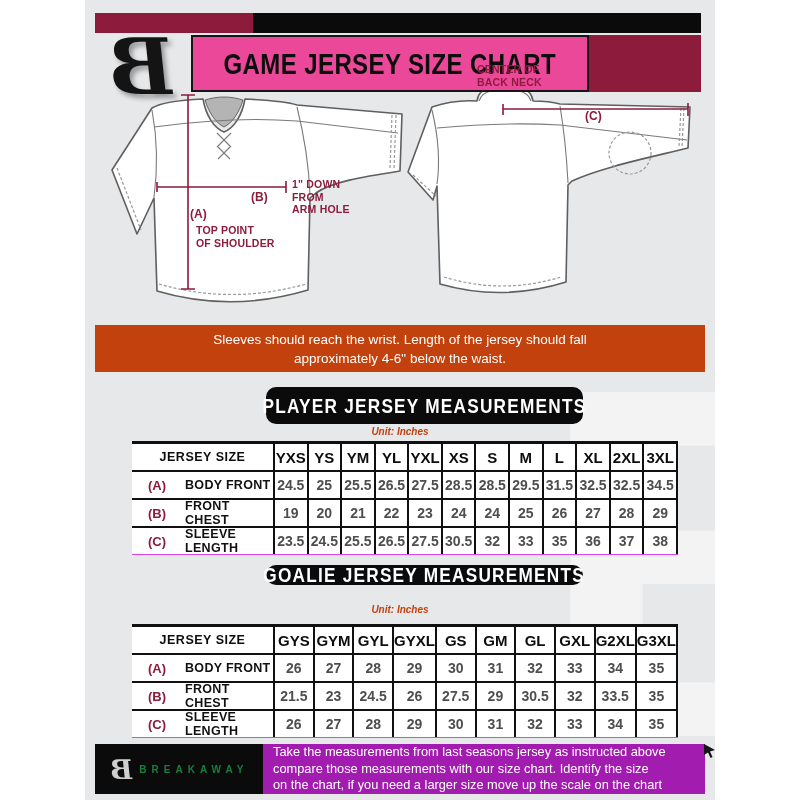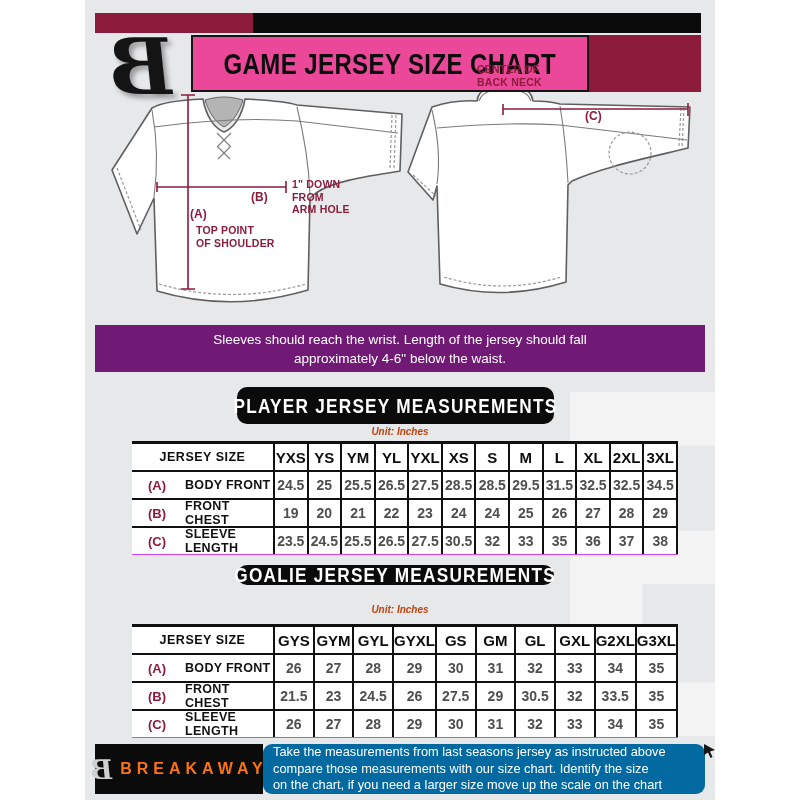--- a/index.html
+++ b/index.html
@@ -19,26 +19,26 @@
   .title-maroon{left:589px;top:35px;width:112px;height:57px;background:#8C1B3C;}
   .logo{left:108px;top:28px;width:80px;height:100px;display:flex;align-items:flex-start;z-index:3;}
   .logo span{display:inline-block;transform:scaleX(-1) skewX(-6deg);font-family:"DejaVu Serif",serif;
              font-weight:bold;font-size:78px;line-height:1;color:#141414;
              text-shadow:-3px 4px 5px rgba(0,0,0,.35);}
   
   .mkey{position:absolute;color:#8C1B3C;font-weight:800;font-size:12px;z-index:2;}
   .mnote{position:absolute;color:#8C1B3C;font-weight:bold;font-size:10.5px;
          line-height:12.5px;white-space:pre-line;letter-spacing:.2px;z-index:2;}
   
-  .banner{left:95px;top:325px;width:610px;height:47px;background:#701a75;display:flex;
+  .banner{left:95px;top:325px;width:610px;height:47px;background:#c2410c;display:flex;
           align-items:center;justify-content:center;}
   .banner div{color:#fff;font-size:13.5px;line-height:19px;text-align:center;white-space:pre-line;}
   
   .section-box{width:317px;background:#0B0B0B;border-radius:10px;display:flex;
-               align-items:center;justify-content:center;z-index:1;}
+               align-items:center;justify-content:center;z-index:1;margin-left:29px;}
   .section-box span{color:#fff;font-weight:bold;font-size:21px;letter-spacing:1.5px;
                     display:inline-block;transform:scaleX(.82);white-space:nowrap;}
   .unit{left:95px;width:610px;text-align:center;font-weight:bold;font-style:italic;
         font-size:10px;color:#c2410c;z-index:1;}
   
   .tbl{position:absolute;left:132px;width:546px;display:grid;
        border-top:3px solid #101010;border-bottom:1px solid #d946ef;z-index:1;}
   .tbl .c{background:#fff;border-right:2px solid #101010;border-bottom:2px solid #101010;
           height:26px;display:flex;align-items:center;justify-content:center;
           font-size:14px;color:#4e4e4e;font-weight:600;}
@@ -46,23 +46,23 @@
   .tbl .c.th{font-weight:800;color:#0d0d0d;font-size:15px;}
   .tbl .c.labhead{font-size:12.5px;letter-spacing:.5px;}
   .tbl .c.lab{justify-content:flex-start;padding-left:16px;}
   .tbl .key{color:#8C1B3C;font-weight:800;font-size:13px;margin-right:7px;font-style:normal;}
   .tbl .lbl{color:#111;font-weight:bold;font-size:12.5px;letter-spacing:.3px;padding-left:12px;}
   
   .footer-black{left:95px;top:744px;width:168px;height:50px;background:#0B0B0B;display:flex;
                 align-items:center;justify-content:center;gap:7px;z-index:1;}
   .footer-black .mini span{display:inline-block;transform:scaleX(-1) skewX(-6deg);
         font-family:"DejaVu Serif",serif;font-weight:bold;font-size:27px;line-height:1;color:#cfcfcf;}
-  .footer-black .brand{color:#f97316;font-weight:bold;font-size:16px;letter-spacing:5px;}
-  .footer-maroon{left:263px;top:744px;width:442px;height:50px;background:#0369a1;display:flex;
-                 align-items:center;z-index:1;border-radius:9px;}
+  .footer-black .brand{color:#15803d;font-weight:bold;font-size:10px;letter-spacing:5px;}
+  .footer-maroon{left:263px;top:744px;width:442px;height:50px;background:#a21caf;display:flex;
+                 align-items:center;z-index:1;}
   .footer-maroon div{color:#fff;font-size:12.8px;line-height:16.6px;white-space:pre-line;
                      padding-left:10px;}
   svg.diagram{position:absolute;left:95px;top:60px;z-index:1;}
   .jersey{fill:#fff;stroke:#5f5f5f;stroke-width:1.6;stroke-linejoin:round;}
   .seam{fill:none;stroke:#7a7a7a;stroke-width:1.1;}
   .stitch{fill:none;stroke:#999;stroke-width:1.2;stroke-dasharray:3 2;}
   .mline{fill:none;stroke:#8C1B3C;stroke-width:1.6;}
   .cursor{left:704px;top:744px;z-index:6;}
 </style>
 </head>

